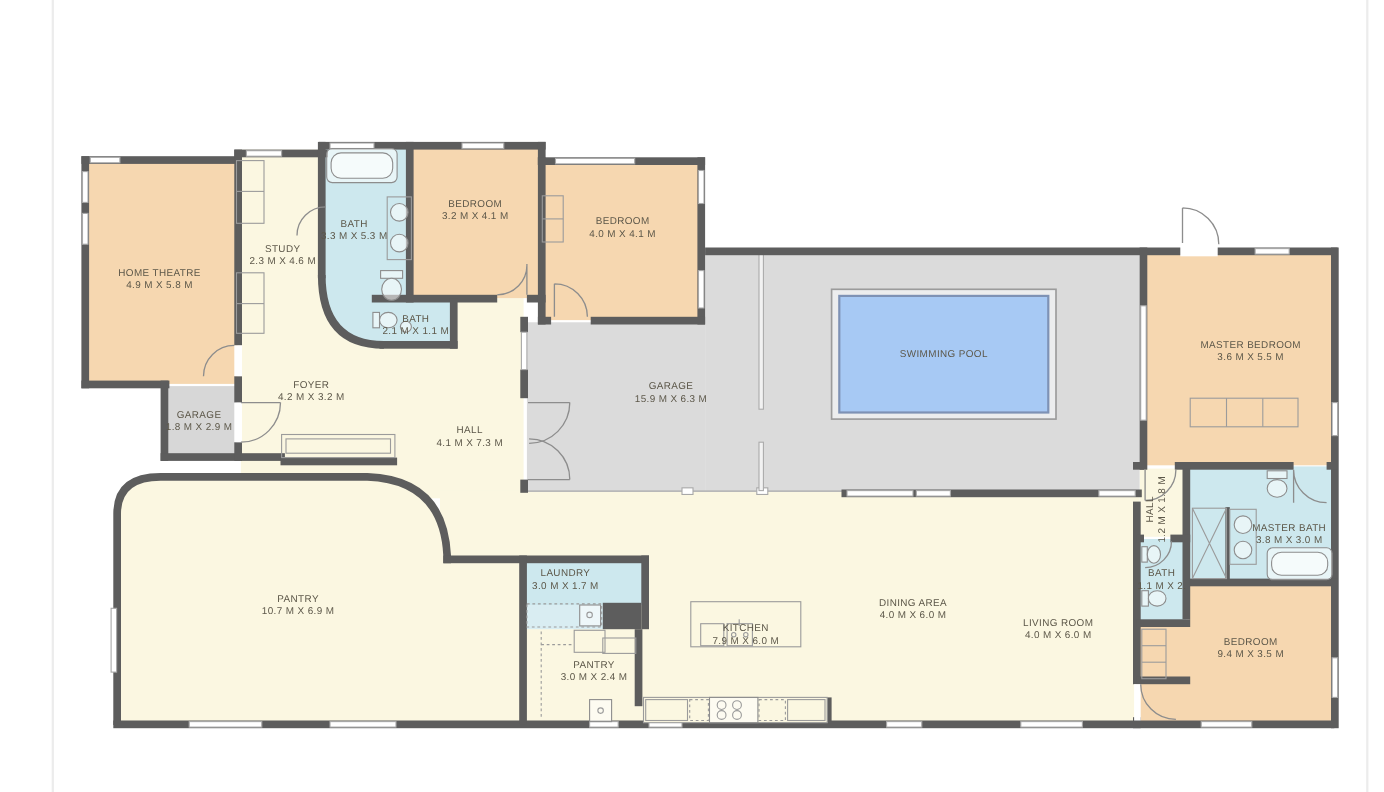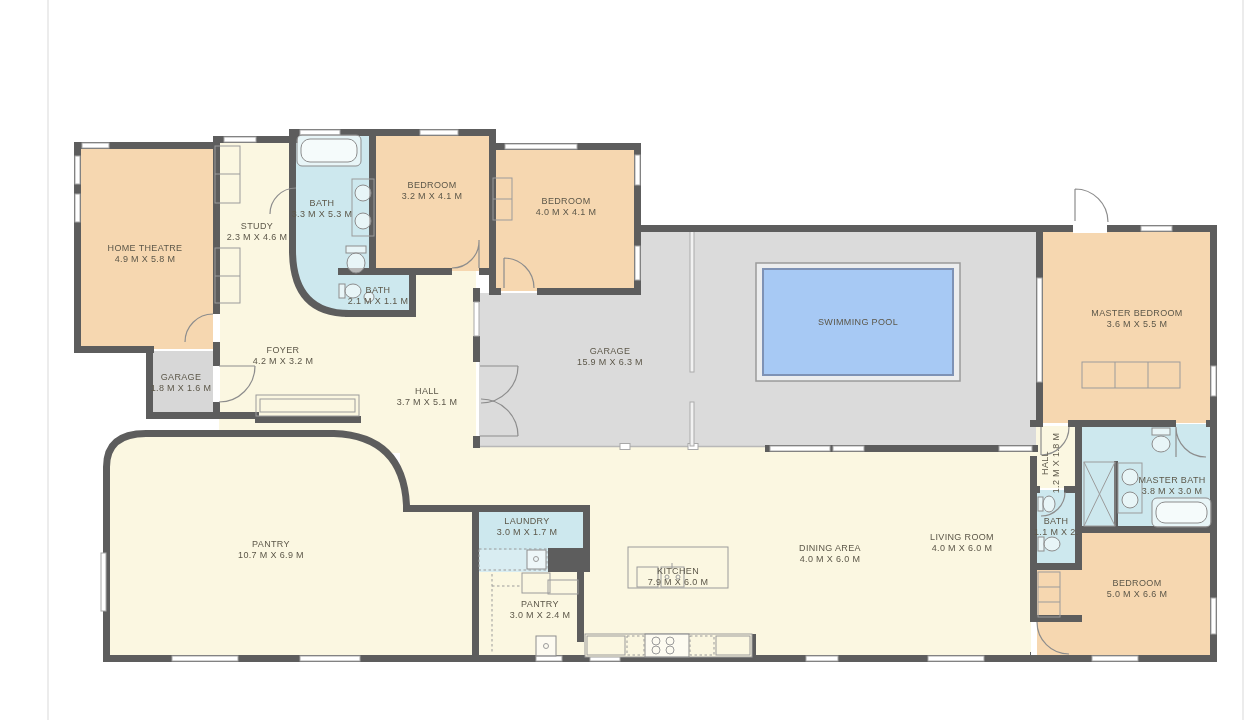--- a/index.html
+++ b/index.html
@@ -311,29 +311,29 @@
   <div class="lbl" style="left:566px;top:207px">
     <span>BEDROOM</span>
     <span>4.0 M X 4.1 M</span>
   </div>
   <div class="lbl" style="left:378px;top:296px">
     <span>BATH</span>
     <span>2.1 M X 1.1 M</span>
   </div>
   <div class="lbl" style="left:181px;top:383px">
     <span>GARAGE</span>
-    <span>1.8 M X 1.6 M</span>
+    <span>1.8 M X 2.9 M</span>
   </div>
   <div class="lbl" style="left:283px;top:356px">
     <span>FOYER</span>
     <span>4.2 M X 3.2 M</span>
   </div>
   <div class="lbl" style="left:427px;top:397px">
     <span>HALL</span>
-    <span>3.7 M X 5.1 M</span>
+    <span>4.1 M X 7.3 M</span>
   </div>
   <div class="lbl" style="left:610px;top:357px">
     <span>GARAGE</span>
     <span>15.9 M X 6.3 M</span>
   </div>
   <div class="lbl" style="left:858px;top:322px">
     <span>SWIMMING POOL</span>
   </div>
   <div class="lbl" style="left:1137px;top:319px">
     <span>MASTER BEDROOM</span>
@@ -346,35 +346,35 @@
   <div class="lbl" style="left:1172px;top:486px">
     <span>MASTER BATH</span>
     <span>3.8 M X 3.0 M</span>
   </div>
   <div class="lbl clip" style="left:1056px;top:527px">
     <span>BATH</span>
     <span>1.1 M X 2.1 M</span>
   </div>
   <div class="lbl" style="left:1137px;top:589px">
     <span>BEDROOM</span>
-    <span>5.0 M X 6.6 M</span>
-  </div>
-  <div class="lbl" style="left:962px;top:543px">
+    <span>9.4 M X 3.5 M</span>
+  </div>
+  <div class="lbl" style="left:962px;top:572px">
     <span>LIVING ROOM</span>
     <span>4.0 M X 6.0 M</span>
   </div>
   <div class="lbl" style="left:830px;top:554px">
     <span>DINING AREA</span>
     <span>4.0 M X 6.0 M</span>
   </div>
   <div class="lbl" style="left:678px;top:577px">
     <span>KITCHEN</span>
     <span>7.9 M X 6.0 M</span>
   </div>
-  <div class="lbl" style="left:527px;top:527px">
+  <div class="lbl" style="left:514px;top:527px">
     <span>LAUNDRY</span>
     <span>3.0 M X 1.7 M</span>
   </div>
   <div class="lbl" style="left:540px;top:610px">
     <span>PANTRY</span>
     <span>3.0 M X 2.4 M</span>
   </div>
   <div class="lbl" style="left:271px;top:550px">
     <span>PANTRY</span>
     <span>10.7 M X 6.9 M</span>

